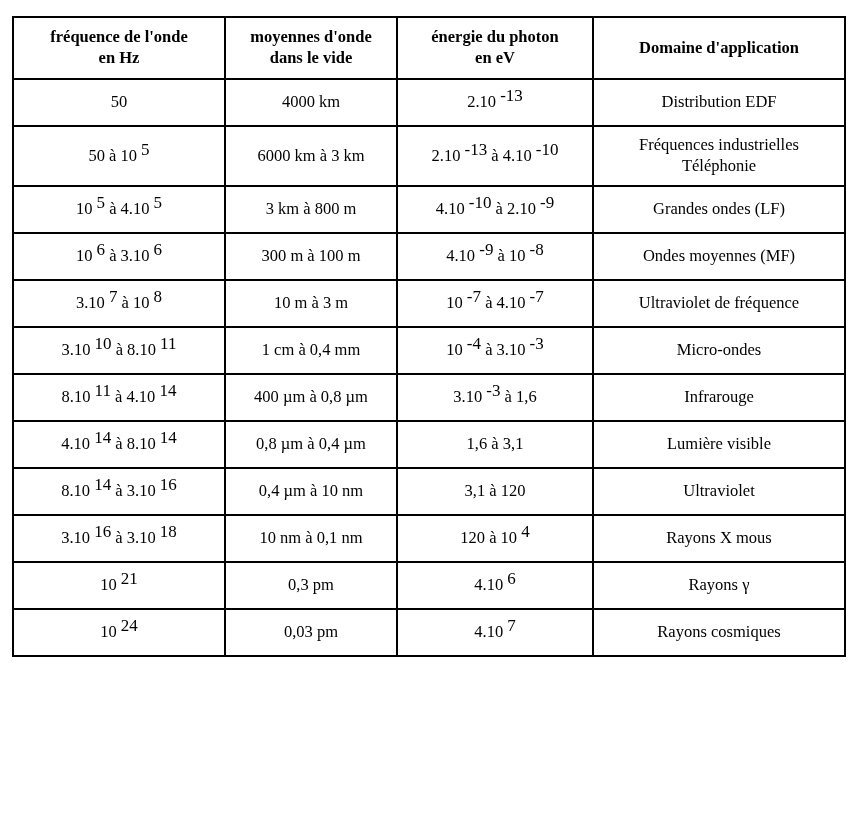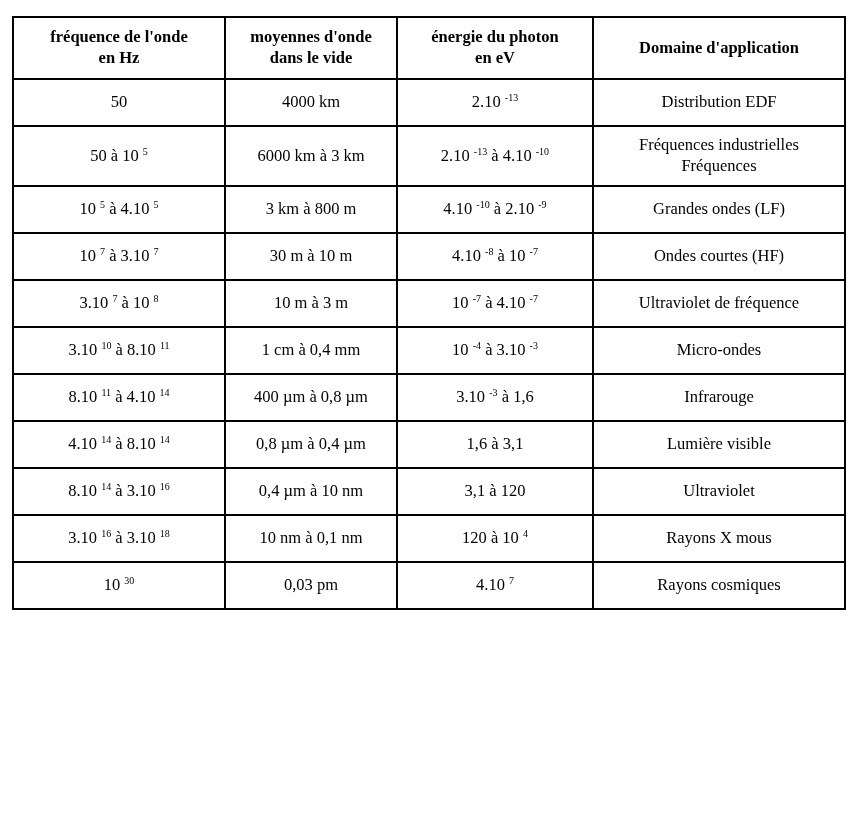--- a/index.html
+++ b/index.html
@@ -50,21 +50,21 @@
   }
   table.spectrum tbody tr.tall td {
     height: 54px;
   }
   col.c1 { width: 212px; }
   col.c2 { width: 172px; }
   col.c3 { width: 196px; }
   col.c4 { width: 252px; }
 
   sup {
-    font-size: 10px;
+    font-size: 17px;
     vertical-align: super;
     line-height: 0;
   }
   .twoline {
     display: block;
   }
   .nowrap { white-space: nowrap; }
 </style>
 </head>
 <body>
@@ -102,34 +102,34 @@
           <td class="nowrap">4000 km</td>
           <td class="nowrap">2.10 <sup>-13</sup></td>
           <td>Distribution EDF</td>
         </tr>
         <tr class="tall">
           <td class="nowrap">50 à 10 <sup>5</sup></td>
           <td class="nowrap">6000 km à 3 km</td>
           <td class="nowrap">2.10 <sup>-13</sup> à 4.10 <sup>-10</sup></td>
           <td>
             <span class="twoline">Fréquences industrielles</span>
-            <span class="twoline">Fréquences</span>
+            <span class="twoline">Téléphonie</span>
           </td>
         </tr>
         <tr>
           <td class="nowrap">10 <sup>5</sup> à 4.10 <sup>5</sup></td>
           <td class="nowrap">3 km à 800 m</td>
           <td class="nowrap">4.10 <sup>-10</sup> à 2.10 <sup>-9</sup></td>
           <td>Grandes ondes (LF)</td>
         </tr>
         <tr>
-          <td class="nowrap">10 <sup>7</sup> à 3.10 <sup>7</sup></td>
-          <td class="nowrap">30 m à 10 m</td>
-          <td class="nowrap">4.10 <sup>-8</sup> à 10 <sup>-7</sup></td>
-          <td>Ondes courtes (HF)</td>
+          <td class="nowrap">10 <sup>6</sup> à 3.10 <sup>6</sup></td>
+          <td class="nowrap">300 m à 100 m</td>
+          <td class="nowrap">4.10 <sup>-9</sup> à 10 <sup>-8</sup></td>
+          <td>Ondes moyennes (MF)</td>
         </tr>
         <tr>
           <td class="nowrap">3.10 <sup>7</sup> à 10 <sup>8</sup></td>
           <td class="nowrap">10 m à 3 m</td>
           <td class="nowrap">10 <sup>-7</sup> à 4.10 <sup>-7</sup></td>
           <td>Ultraviolet de fréquence</td>
         </tr>
         <tr>
           <td class="nowrap">3.10 <sup>10</sup> à 8.10 <sup>11</sup></td>
           <td class="nowrap">1 cm à 0,4 mm</td>
@@ -154,20 +154,26 @@
           <td class="nowrap">3,1  à  120</td>
           <td>Ultraviolet</td>
         </tr>
         <tr>
           <td class="nowrap">3.10 <sup>16</sup> à 3.10 <sup>18</sup></td>
           <td class="nowrap">10 nm à 0,1 nm</td>
           <td class="nowrap">120  à  10 <sup>4</sup></td>
           <td>Rayons X mous</td>
         </tr>
         <tr>
-          <td class="nowrap">10 <sup>30</sup></td>
+          <td class="nowrap">10 <sup>21</sup></td>
+          <td class="nowrap">0,3 pm</td>
+          <td class="nowrap">4.10 <sup>6</sup></td>
+          <td>Rayons γ</td>
+        </tr>
+        <tr>
+          <td class="nowrap">10 <sup>24</sup></td>
           <td class="nowrap">0,03 pm</td>
           <td class="nowrap">4.10 <sup>7</sup></td>
           <td>Rayons cosmiques</td>
         </tr>
       </tbody>
   </table>
 </div>
 
 </body></html>

